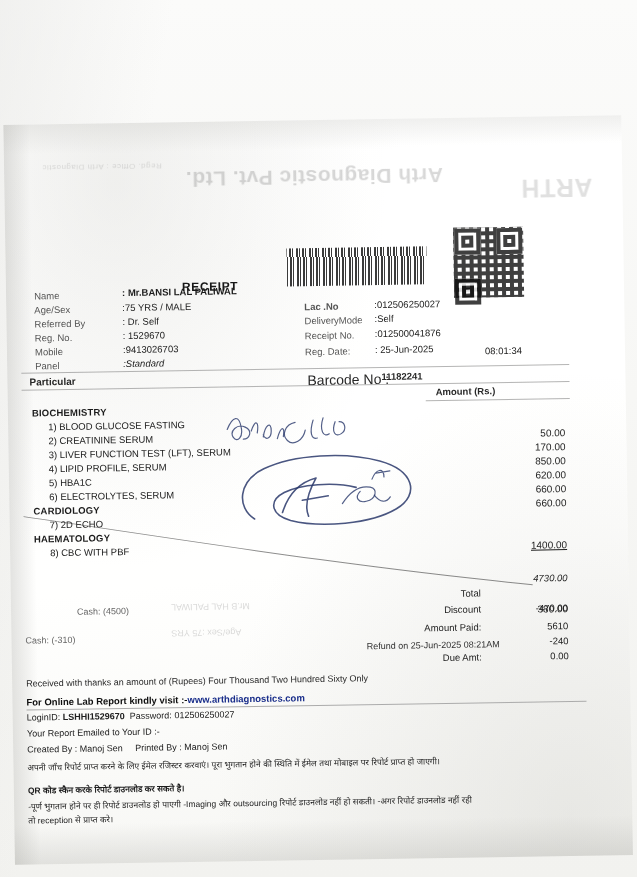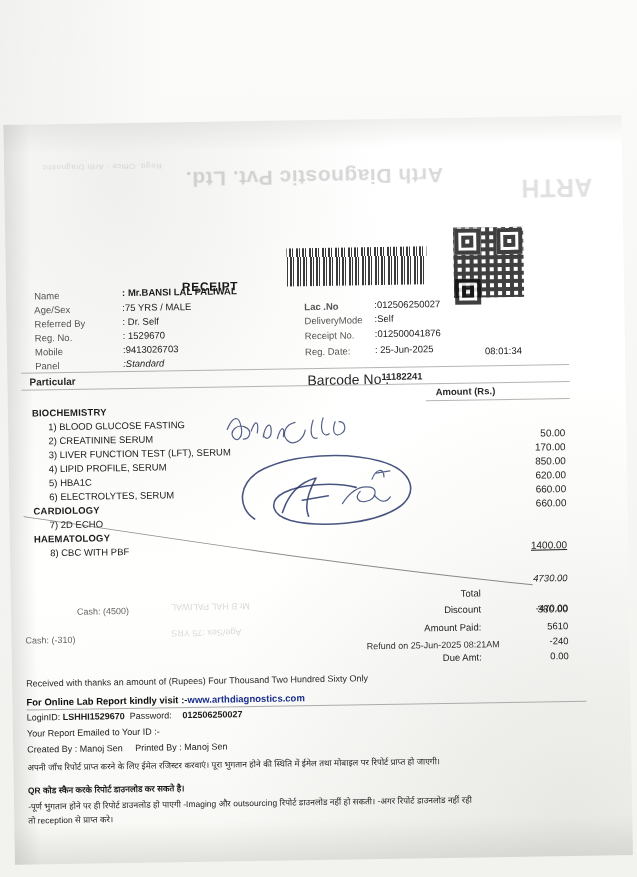--- a/index.html
+++ b/index.html
@@ -324,21 +324,21 @@
     <div class="t sm" style="left:14px; top:554px;">Received with thanks an amount of (Rupees) Four Thousand Two Hundred Sixty Only</div>
 
     <div id="footer-bold" style="left:14px; top:572px;">
       <span>For Online Lab Report kindly visit :-</span><span class="blue">www.arthdiagnostics.com</span>
     </div>
 
     <div class="foot" style="left:14px; top:588px;">
       <span>LoginID:</span>
       <span style="font-weight:bold;">LSHHI1529670</span>
       &nbsp;<span>Password:</span>
-      <span style="font-weight:bold;margin-left:8px;">012506250027</span>
+      <span style="font-weight:normal;">012506250027</span>
     </div>
 
     <div class="foot" style="left:14px; top:604px;">Your Report Emailed to Your ID :-</div>
 
     <div class="foot" style="left:14px; top:620px;">
       <span>Created By :</span>
       <span>Manoj Sen</span>
       &nbsp;&nbsp;&nbsp;
       <span>Printed By :</span>
       <span>Manoj Sen</span>

